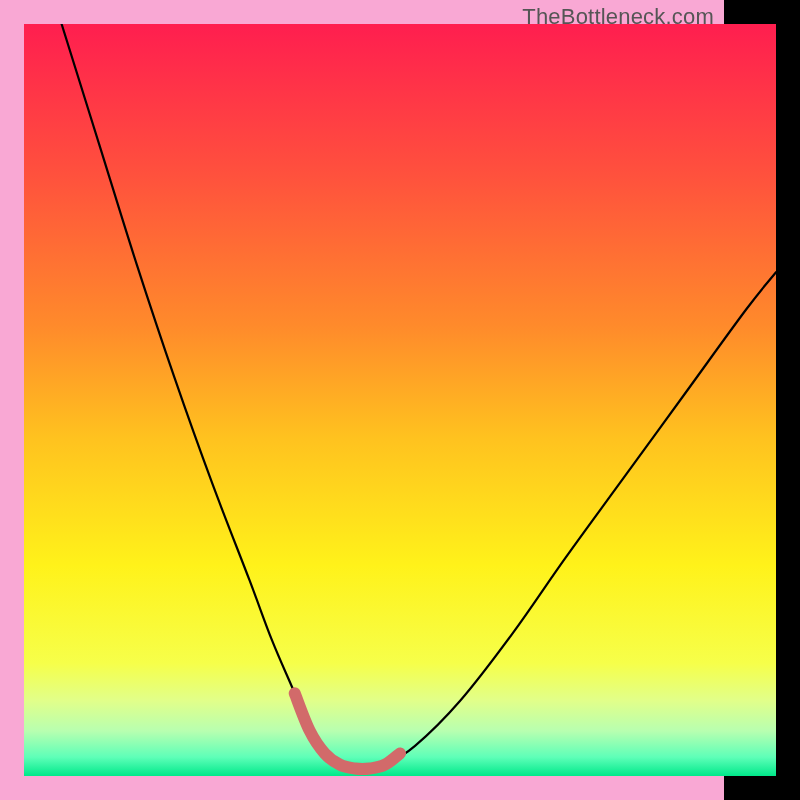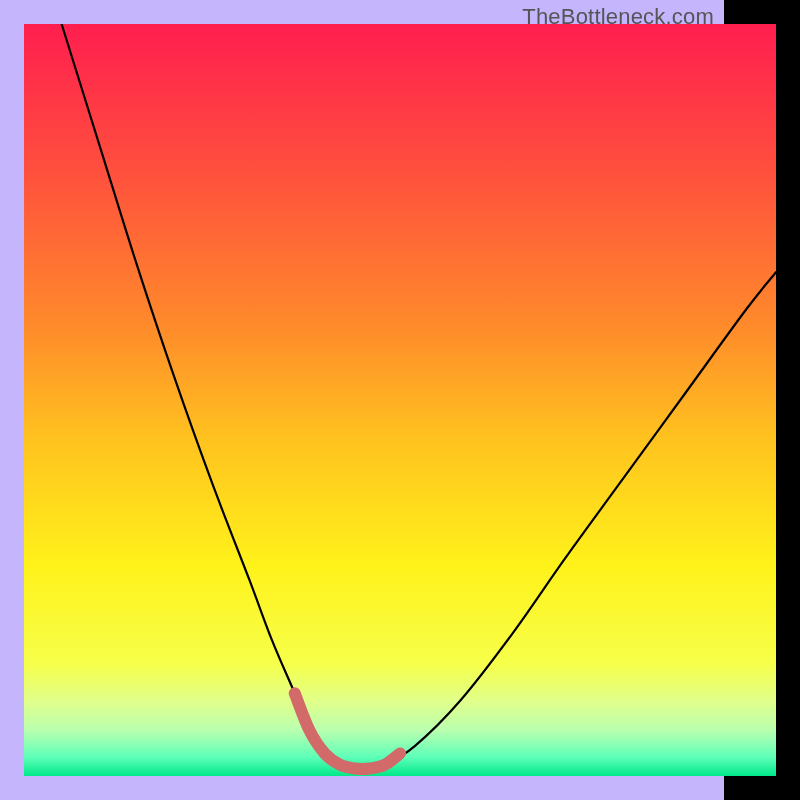--- a/index.html
+++ b/index.html
@@ -8,21 +8,21 @@
     width: 800px;
     height: 800px;
     background: #000;
     overflow: hidden;
     font-family: Arial, Helvetica, sans-serif;
   }
   .frame {
     position: relative;
     width: 724px;
     height: 800px;
-    background: #c4b5fd;
+    background: #f9a8d4;
   }
   .watermark {
     position: absolute;
     top: 4px;
     right: 10px;
     color: #555;
     font-size: 22px;
     font-weight: 500;
     letter-spacing: 0.2px;
     z-index: 10;

